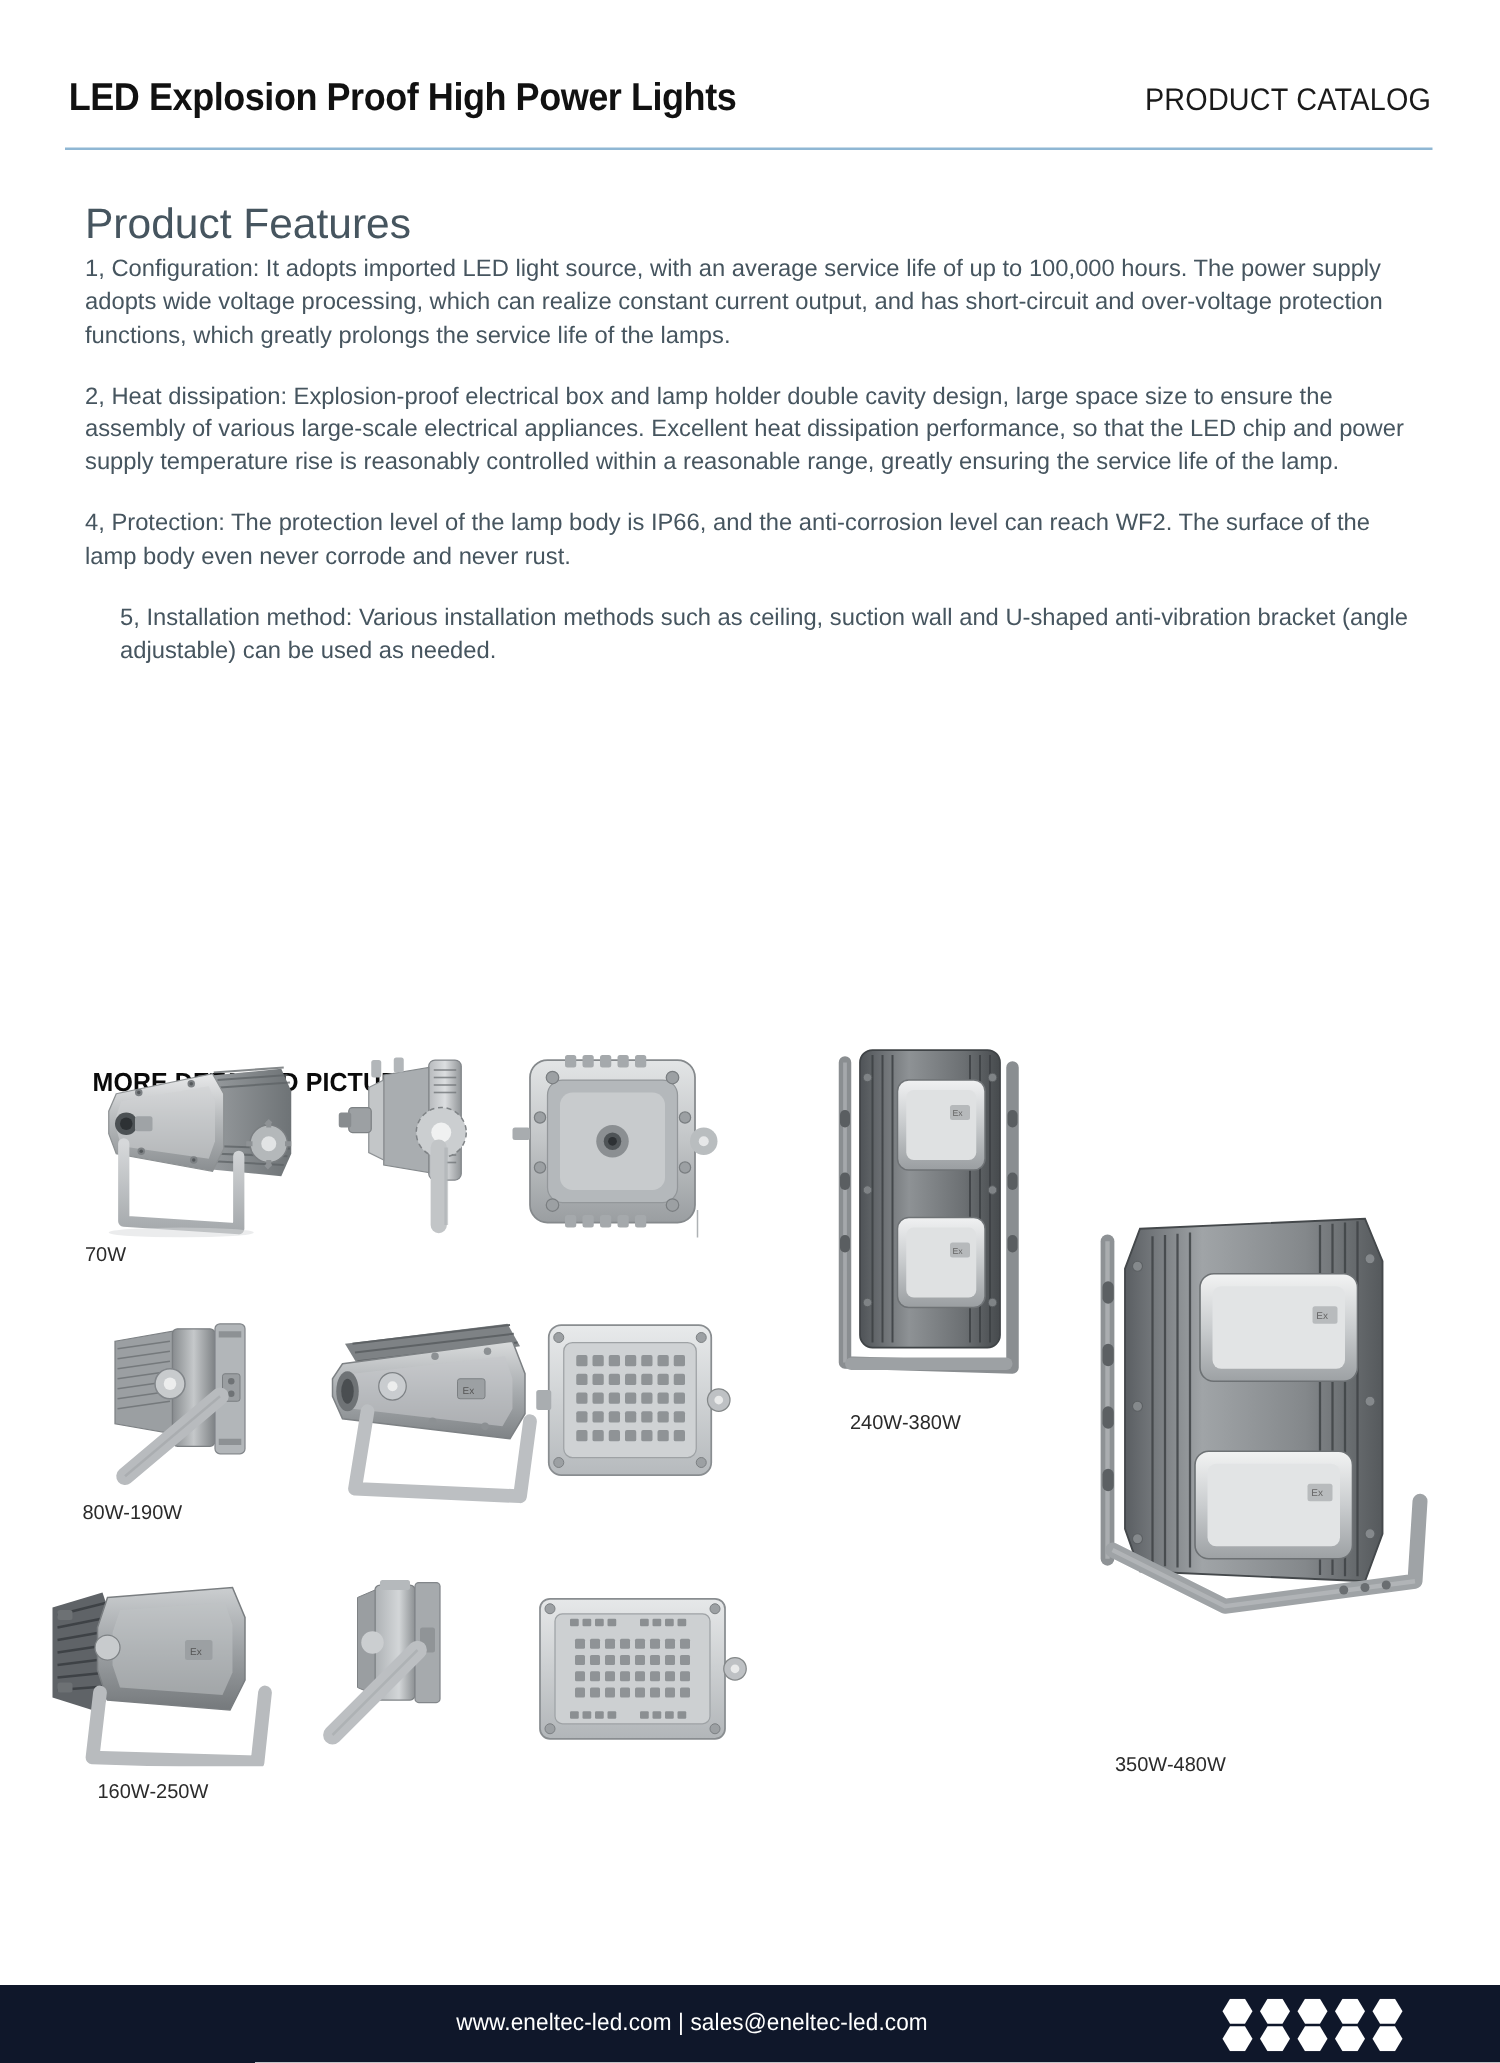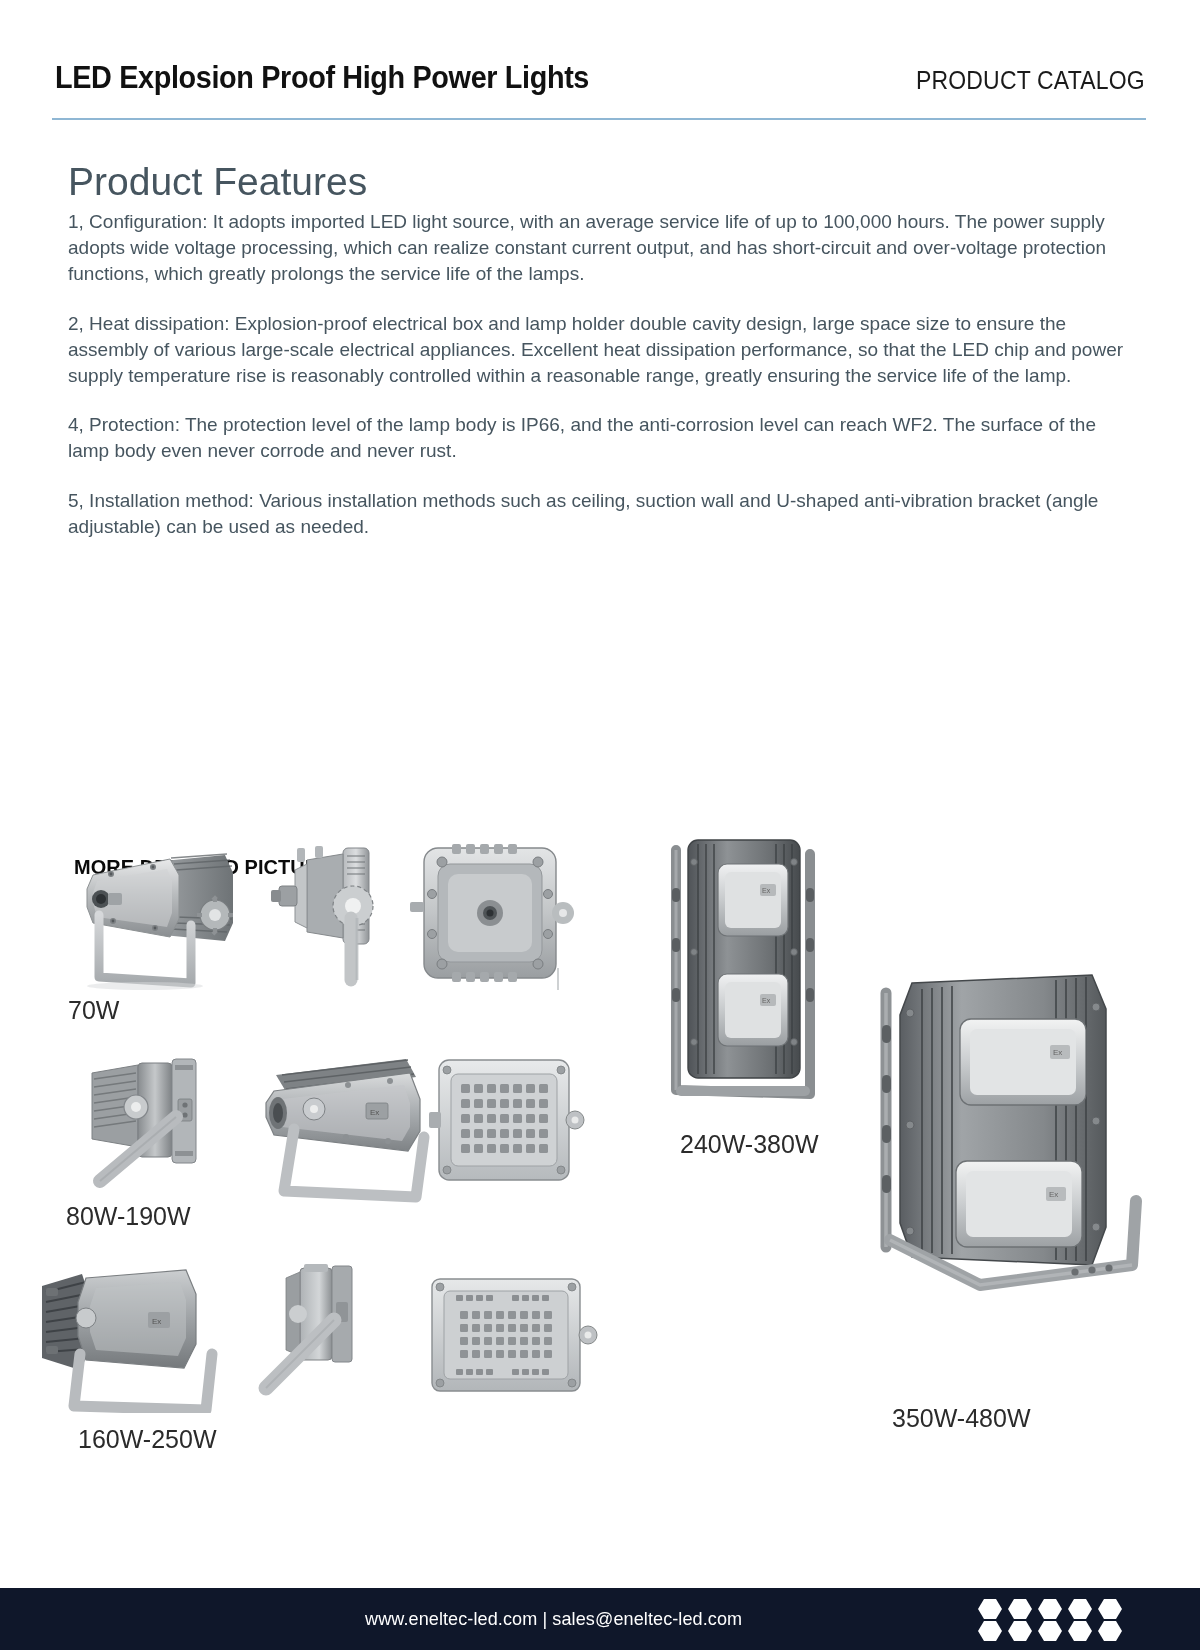--- a/index.html
+++ b/index.html
@@ -64,54 +64,54 @@
   }
 
   
   .features {
     position: absolute;
     left: 68px;
     top: 160px;
     width: 1065px;
   }
   .features-heading {
-    font-size: 39px;
+    font-size: 34px;
     font-weight: normal;
     color: #46555f;
     line-height: 1.15;
     margin-bottom: 4px;
   }
   .feature-para {
     font-size: 19px;
     line-height: 1.38;
     color: #46555f;
     margin-bottom: 23px;
   }
-  .feature-para:last-child { margin-bottom: 0; }
+  .feature-para:last-child { margin-bottom: 0; margin-left: 28px; }
 
   
   .more-pics-heading {
     position: absolute;
     left: 74px;
     top: 855px;
     font-size: 21px;
     font-weight: bold;
     color: #0a0a0a;
     letter-spacing: 0.1px;
     transform: scaleX(0.95);
     transform-origin: left center;
   }
 
   
   .gallery { position: absolute; left: 0; top: 0; width: 1200px; height: 1650px; pointer-events: none; }
 
   .prod-cell { position: absolute; }
   .prod-label {
     position: absolute;
-    font-size: 25px;
+    font-size: 16px;
     color: #2b2b2b;
     white-space: nowrap;
   }
   svg { display: block; }
 
   
   .logo-block {
     position: absolute;
     left: 826px;
     top: 1488px;

